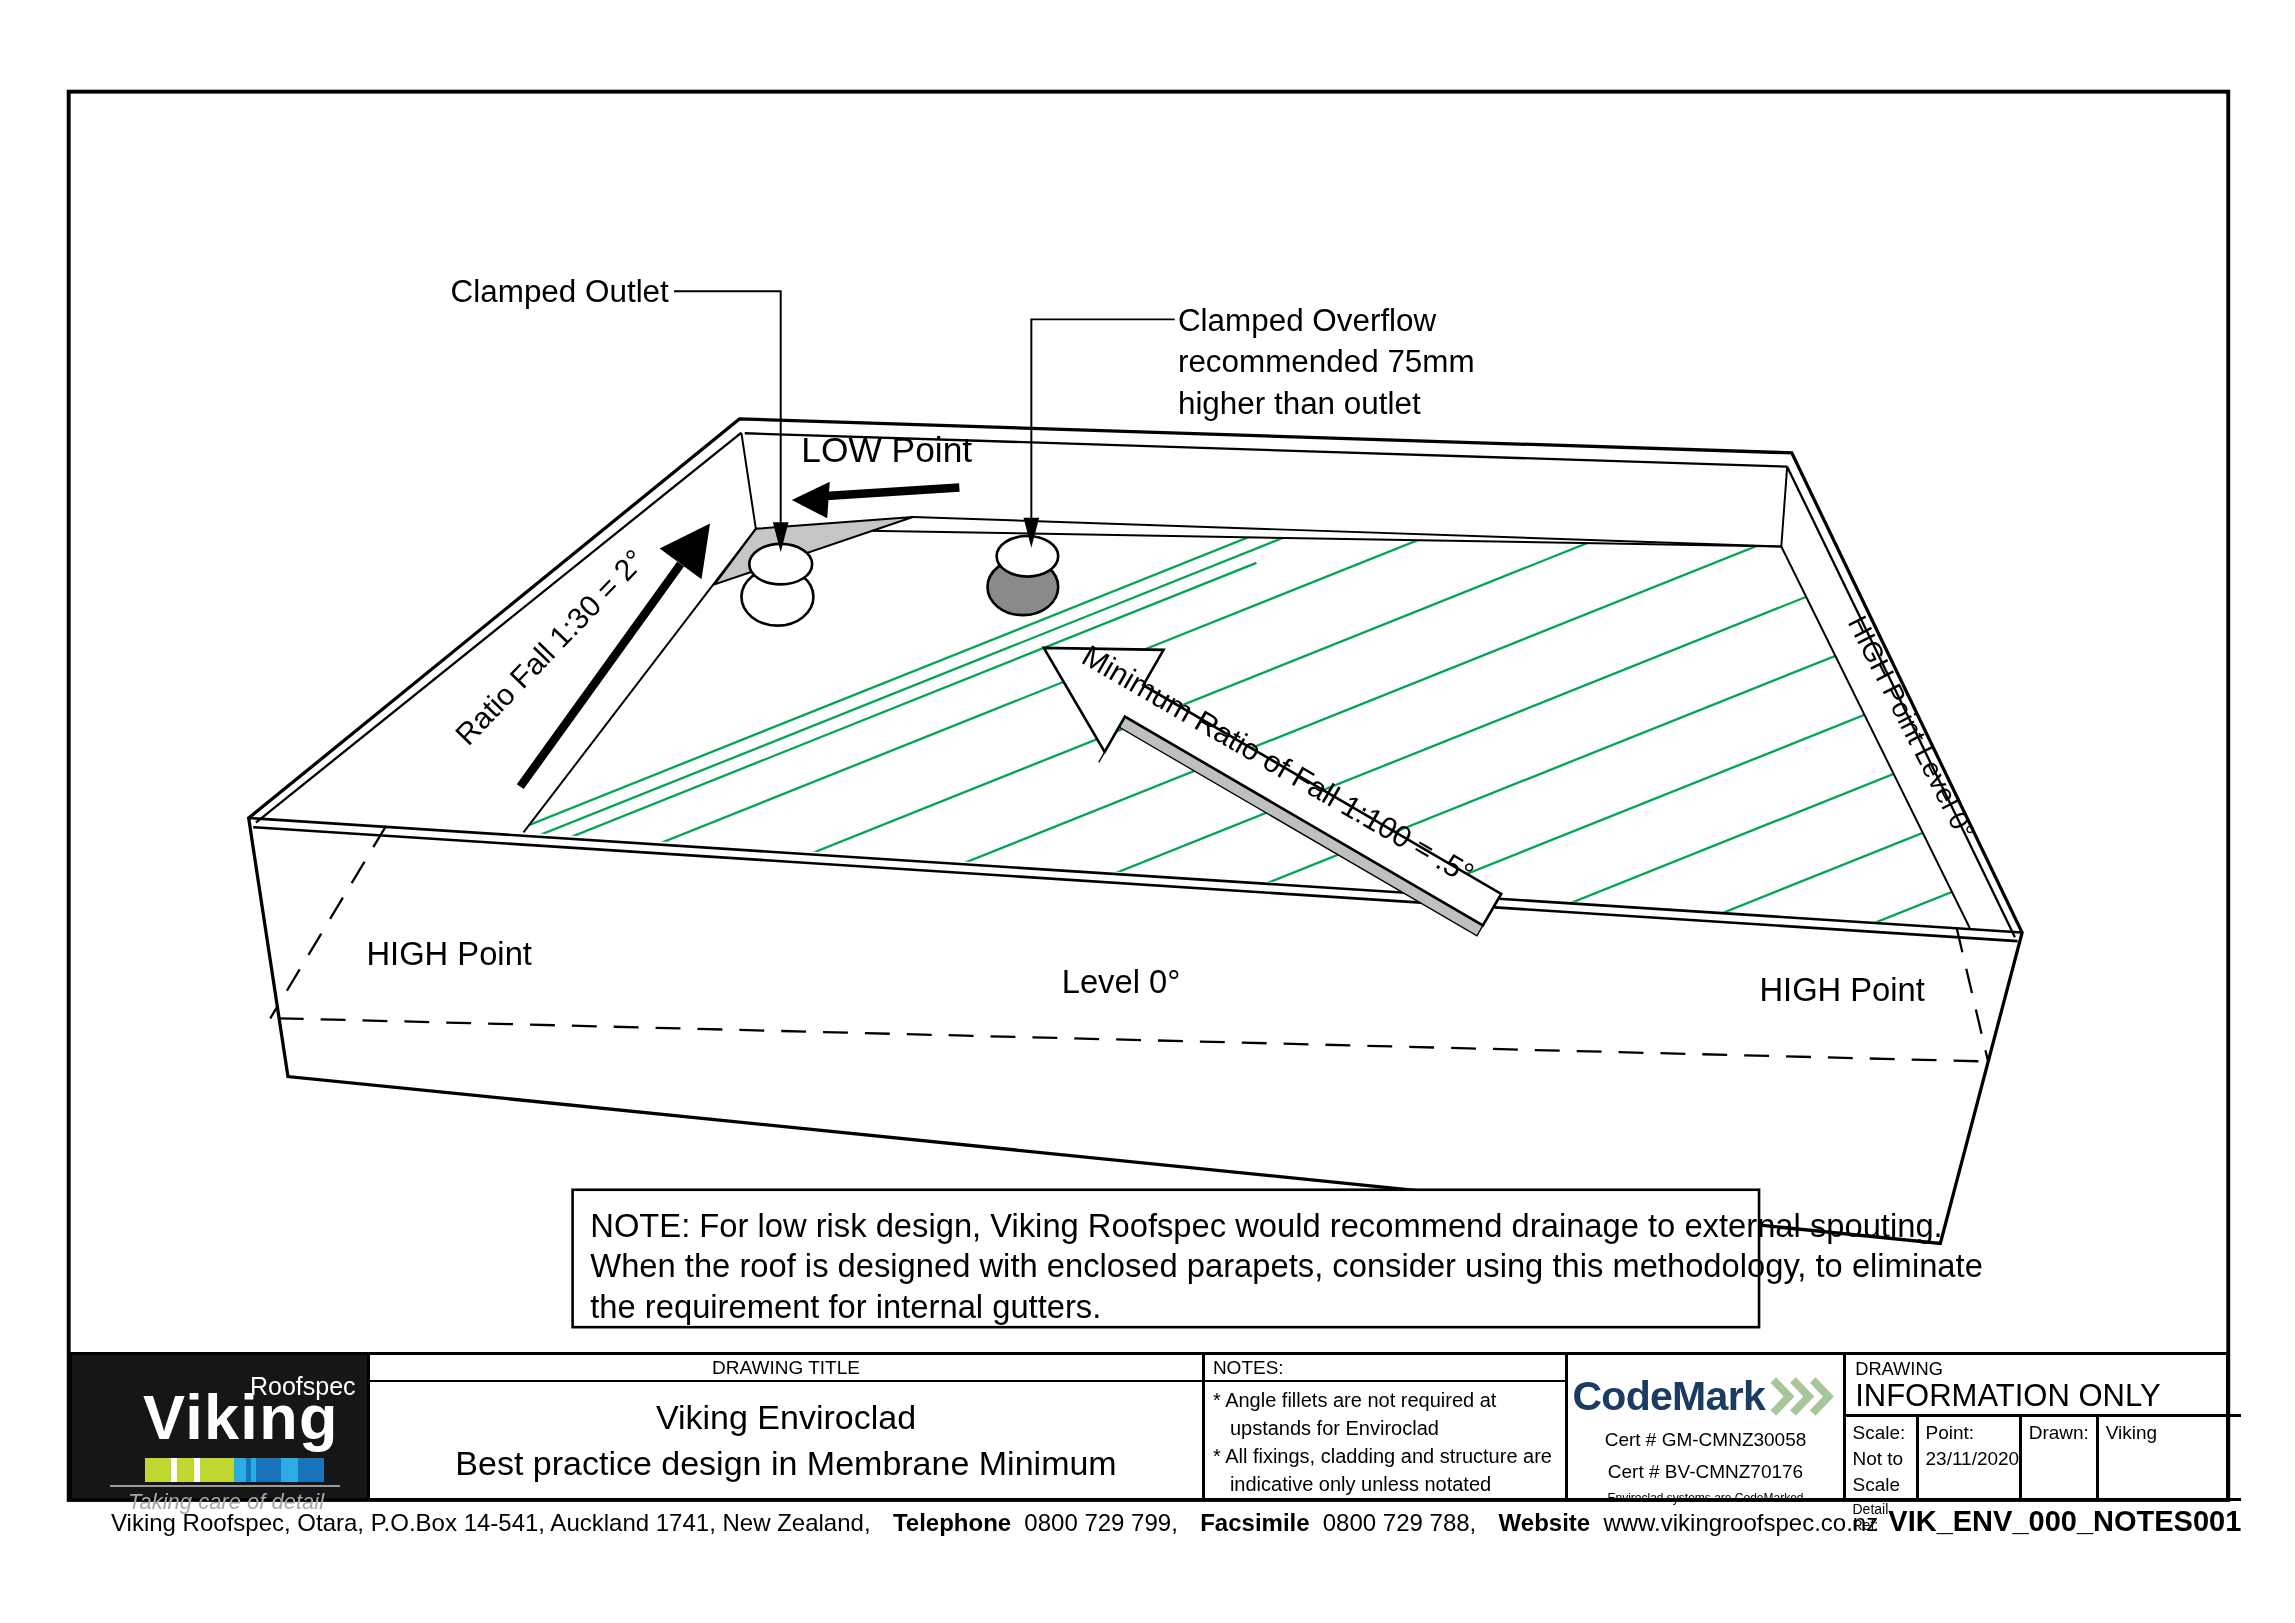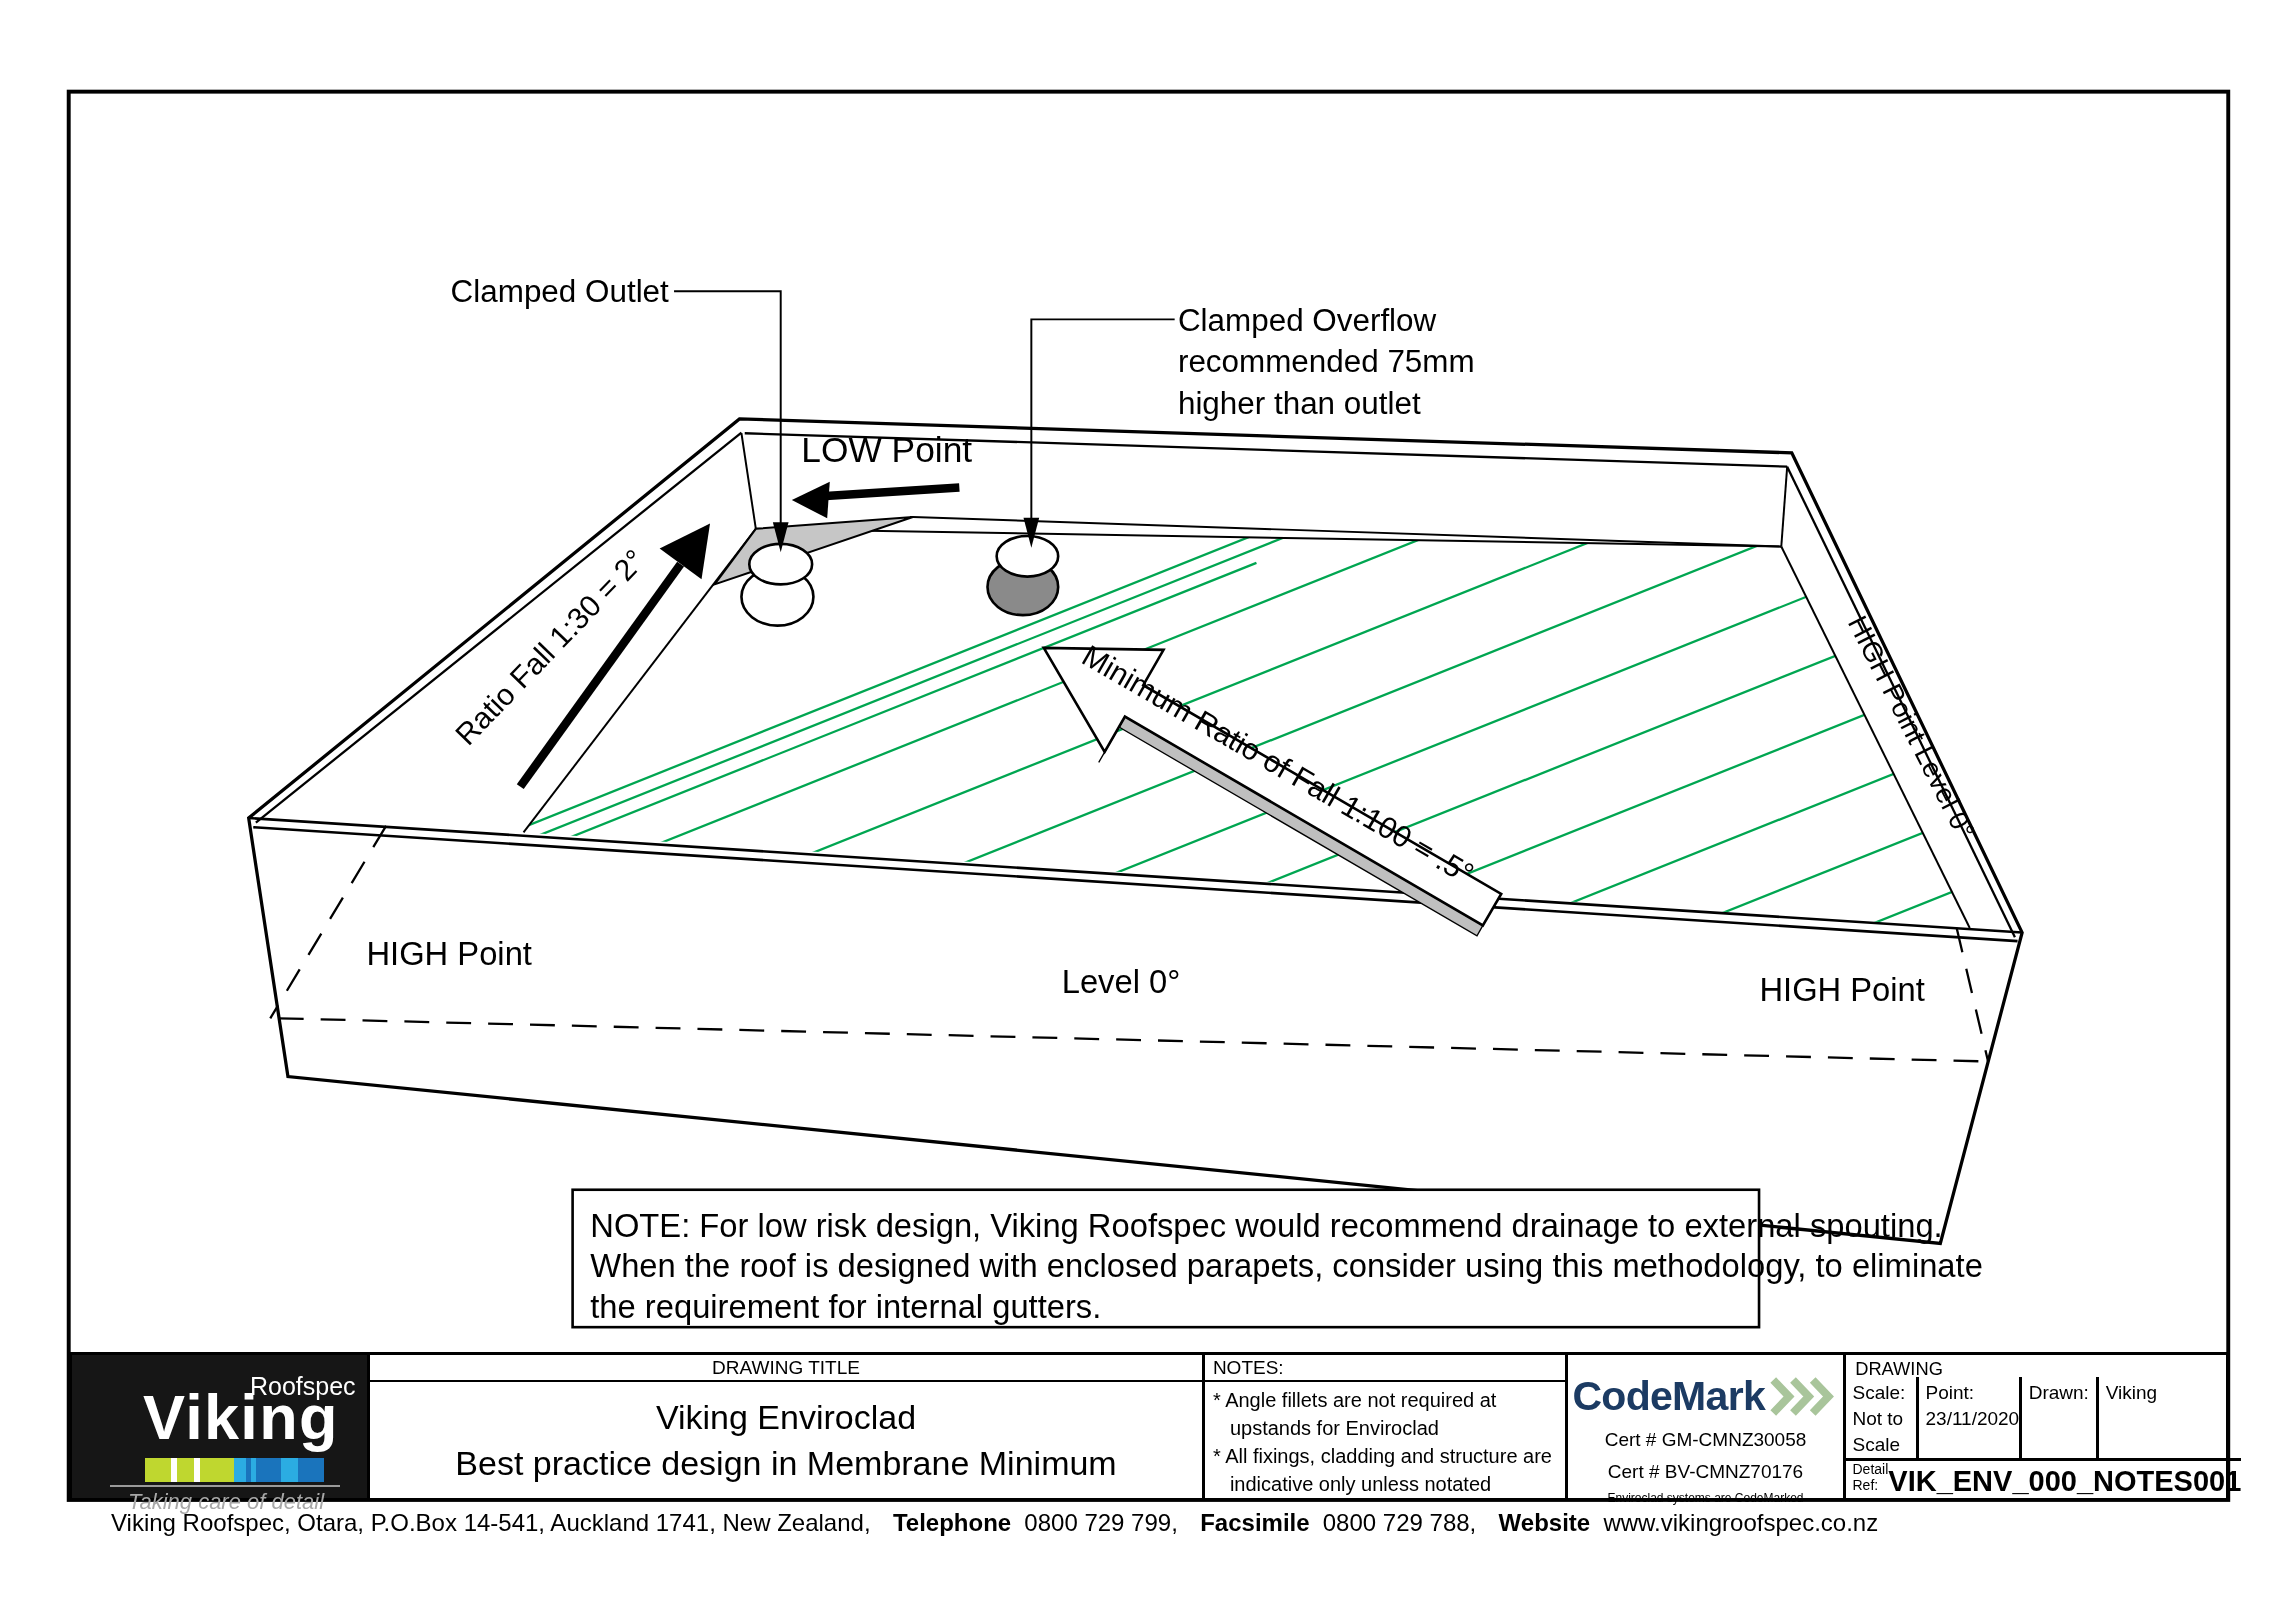--- a/index.html
+++ b/index.html
@@ -222,20 +222,21 @@
           </g>
         </svg>
       </div>
       <div class="cm-cert">Cert # GM-CMNZ30058</div>
       <div class="cm-cert">Cert # BV-CMNZ70176</div>
       <div class="cm-tag">Enviroclad systems are CodeMarked</div>
     </div>
 
     <div class="tb-cell cell-draw">
       <div class="di-head">DRAWING</div>
+      <div class="di-status">INFORMATION ONLY</div>
       <div class="di-row">
         <div class="di-box" style="flex:0 0 73px;">
           <div>Scale:</div>
           <div>Not to Scale</div>
         </div>
         <div class="di-box" style="flex:0 0 77px;">
           <div>Point:</div>
           <div>23/11/2020</div>
         </div>
         <div class="di-box" style="flex:0 0 77px;">

